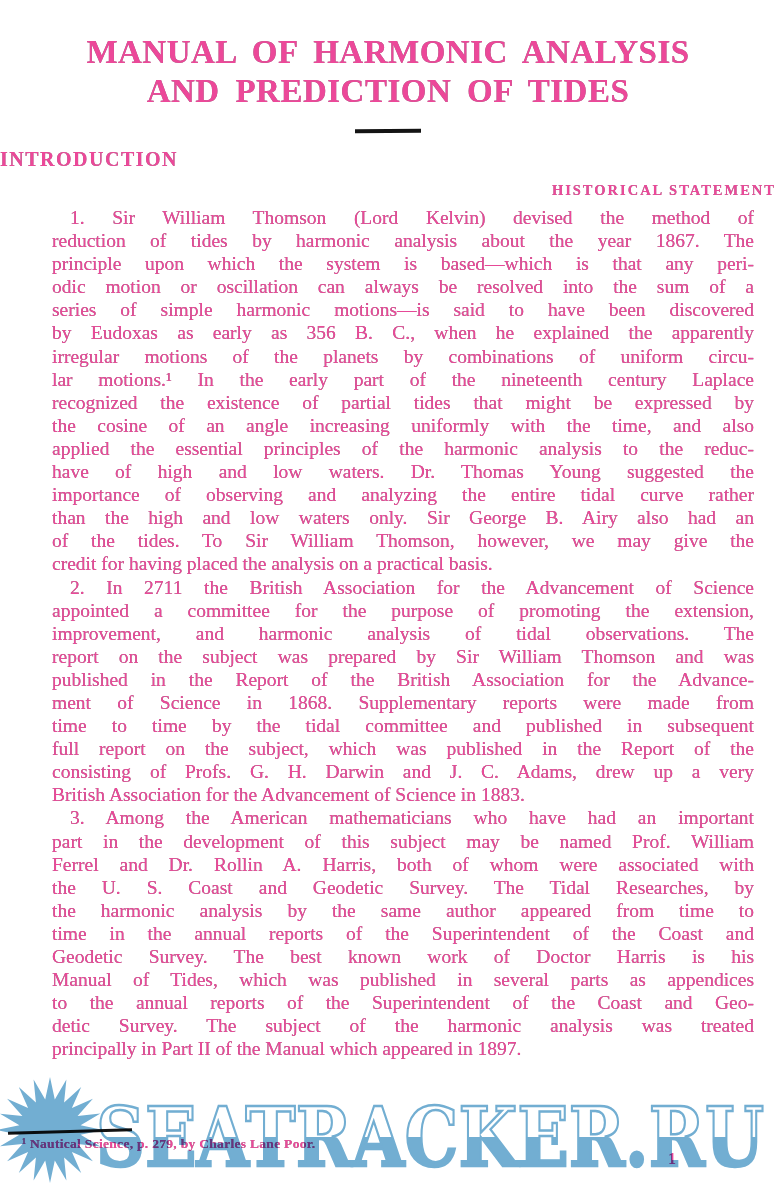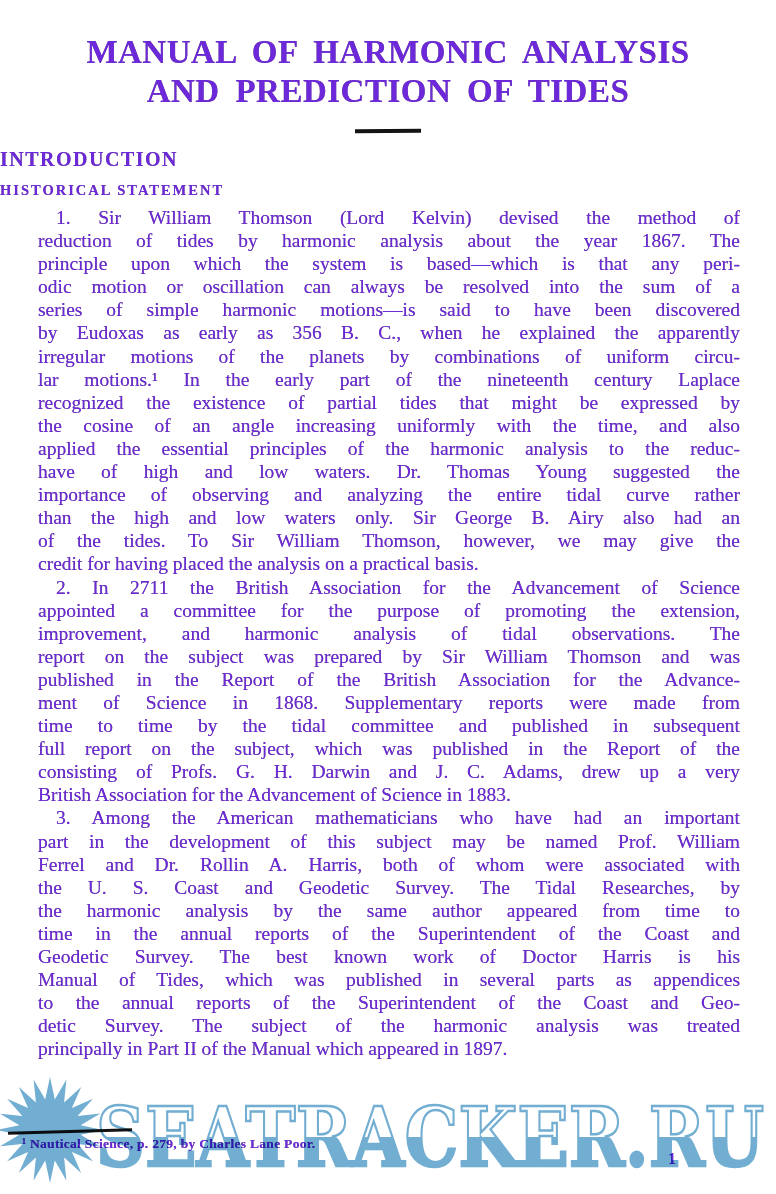--- a/index.html
+++ b/index.html
@@ -1,42 +1,43 @@
 <!DOCTYPE html>
 <html><head>
 <meta charset="utf-8">
 <style>
   html,body { margin:0; padding:0; background:#ffffff; }
   .page {
     position:relative; width:776px; height:1194px; background:#ffffff;
-    overflow:hidden; font-family:"Liberation Serif", serif; color:#6d28d9;
+    overflow:hidden; font-family:"Liberation Serif", serif; color:#ec4899;
   }
   .page * { box-sizing:border-box; }
   .doc-title {
     position:absolute; top:33px; left:0; width:776px; margin:0;
     text-align:center; font-weight:bold; font-size:33px; line-height:39px;
     letter-spacing:0.5px; word-spacing:7px;
     text-shadow:0 0 0.6px rgba(0,0,0,0.55);
   }
   .title-divider {
     position:absolute; top:129px; left:50%; transform:translateX(-50%) rotate(-0.5deg);
     width:66px; height:4px; background:#141414;
   }
   .section-heading {
     position:absolute; top:148px; left:0; width:776px; margin:0;
     text-align:left; font-weight:bold; font-size:20px; letter-spacing:1.5px;
     text-shadow:0 0 0.5px rgba(0,0,0,0.5);
   }
   .subsection-heading {
     position:absolute; top:182px; left:0; width:776px; margin:0;
-    text-align:left; font-weight:bold; font-size:14.5px; letter-spacing:2px;
+    text-align:right; font-weight:bold; font-size:14.5px; letter-spacing:2px;
     text-shadow:0 0 0.4px rgba(0,0,0,0.5);
+    padding-left:26px;
   }
   .body-text {
-    position:absolute; top:206px; left:38px; width:702px;
+    position:absolute; top:206px; left:52px; width:702px;
     font-size:19.5px; line-height:23.1px;
     text-shadow:0 0 0.5px rgba(0,0,0,0.55);
   }
   .line { text-align:justify; text-align-last:justify; }
   .line.p-last { text-align-last:left; }
   .line.p-first { text-indent:18px; }
   .footnote-rule {
     position:absolute; top:1130px; left:8px; width:124px; height:3px;
     background:#141414; transform:rotate(-1.6deg);
   }

